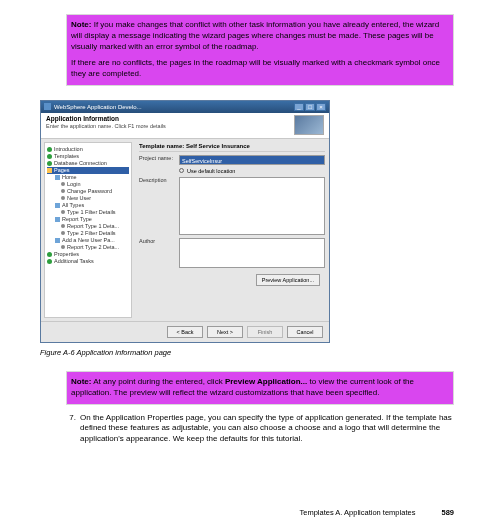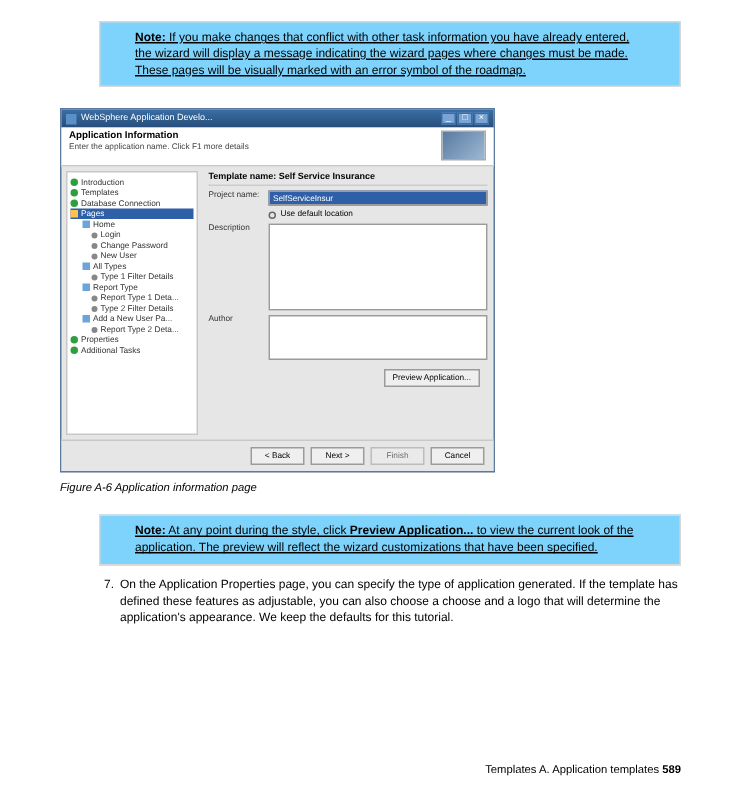--- a/index.html
+++ b/index.html
@@ -7,27 +7,26 @@
     width: 500px;
     height: 529px;
     background: #ffffff;
     font-family: Arial, sans-serif;
     font-size: 8px;
     color: #000;
     padding: 14px 46px 14px 66px;
     position: relative;
   }
   .note-box {
-    background: #7dd3fc;
-    padding: 5px 23px;
+    background: #d946ef;
+    padding: 5px 4px;
     margin-bottom: 6px;
     border: 1px solid #d8d8d8;
     font-size: 8px;
     line-height: 1.35;
-    text-decoration: underline;
   }
   .note-para { margin-top: 6px; }
   .wizard-window {
     width: 290px;
     margin-top: 14px;
     margin-left: -26px;
     border: 1px solid #5a7aa0;
     background: #e6e6e6;
     font-size: 6px;
   }
@@ -154,31 +153,32 @@
     line-height: 1.35;
     margin-top: 8px;
   }
   .step-num { width: 14px; flex-shrink: 0; text-align: right; padding-right: 4px; }
   .footer {
     position: absolute;
     bottom: 12px;
     right: 46px;
     font-size: 7.5px;
   }
-  .footer .pnum { font-weight: bold; margin-left: 0; }
+  .footer .pnum { font-weight: bold; margin-left: 24px; }
   b { font-weight: bold; }
 </style>
 </head>
 <body>
 
 <div class="note-box">
   <div>
     <b>Note:</b>
     <span>If you make changes that conflict with other task information you have already entered, the wizard will display a message indicating the wizard pages where changes must be made. These pages will be visually marked with an error symbol of the roadmap.</span>
   </div>
+  <div class="note-para">If there are no conflicts, the pages in the roadmap will be visually marked with a checkmark symbol once they are completed.</div>
 </div>
 
 <div class="wizard-window">
   <div class="titlebar">
     <span class="titlebar-icon"></span>
     <span>WebSphere Application Develo...</span>
     <div class="titlebar-buttons">
       <div class="tbtn">_</div>
       <div class="tbtn">□</div>
       <div class="tbtn">×</div>
@@ -290,21 +290,21 @@
     <div class="btn">Next &gt;</div>
     <div class="btn" style="opacity:.55">Finish</div>
     <div class="btn">Cancel</div>
   </div>
 </div>
 
 <div class="figure-caption">Figure A-6   Application information page</div>
 
 <div class="note-box" style="margin-top:14px">
   <b>Note:</b>
-  <span>At any point during the style, click </span>
+  <span>At any point during the entered, click </span>
   <b>Preview Application...</b>
   <span> to view the current look of the application. The preview will reflect the wizard customizations that have been specified.</span>
 </div>
 
 <div class="step-item">
   <div class="step-num">7.</div>
   <div>On the Application Properties page, you can specify the type of application generated. If the template has defined these features as adjustable, you can also choose a choose and a logo that will determine the application's appearance. We keep the defaults for this tutorial.</div>
 </div>
 
 <div class="footer">

